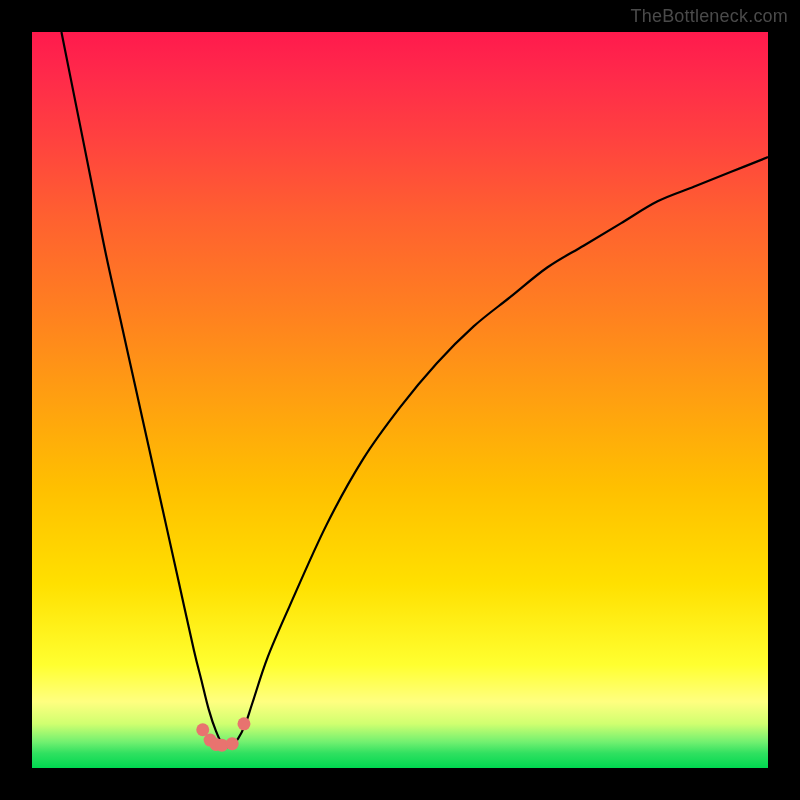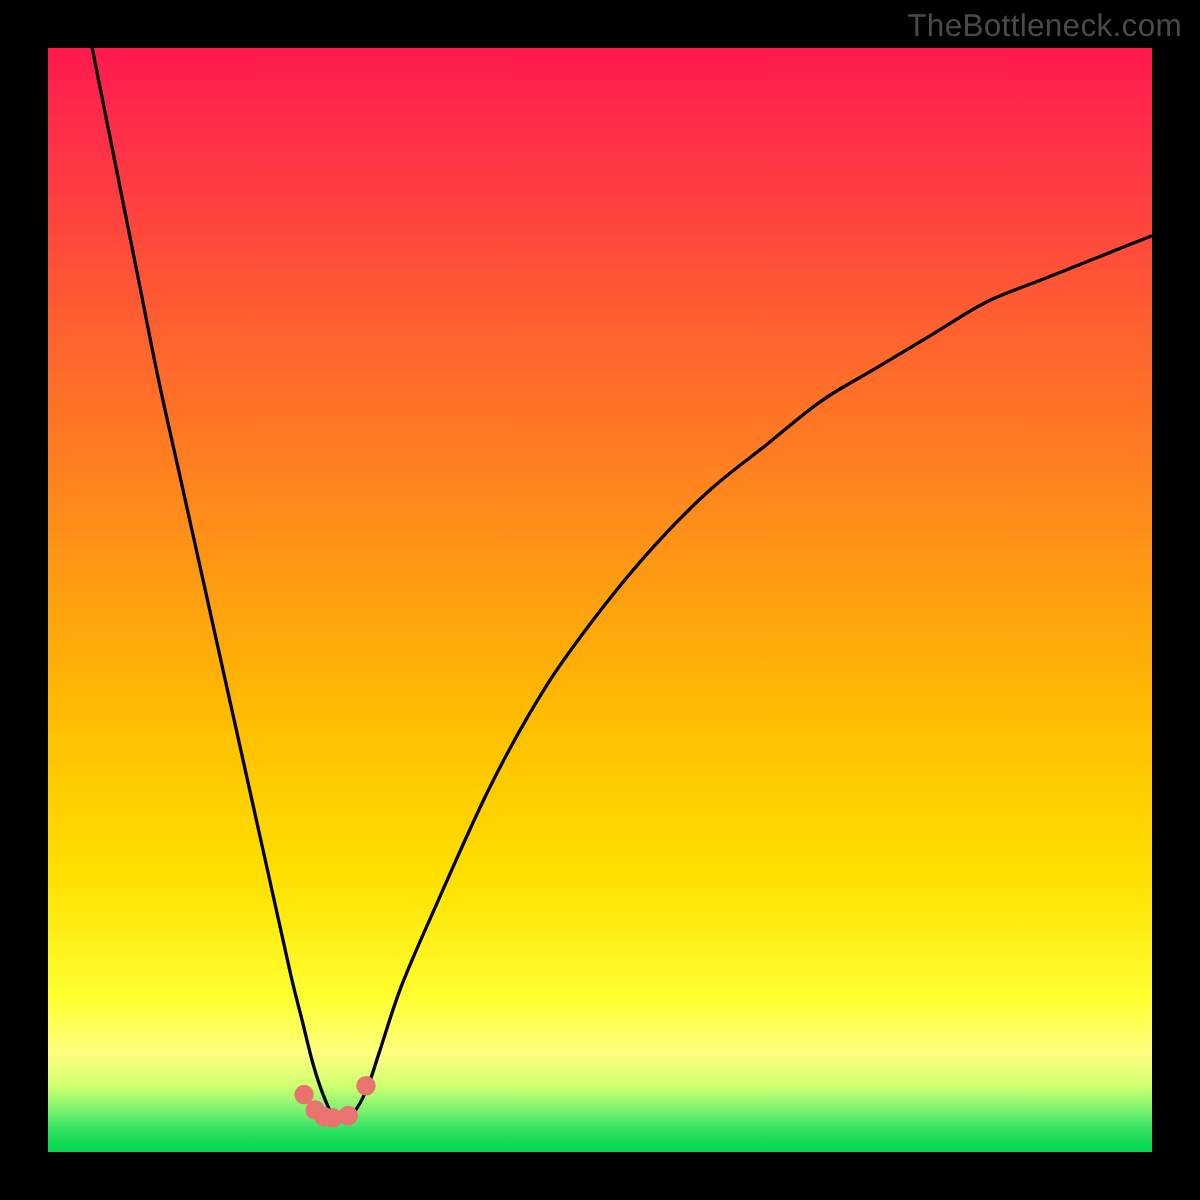--- a/index.html
+++ b/index.html
@@ -19,21 +19,21 @@
       #ffe000 75%,
       #ffff30 86%,
       #ffff80 91%,
       #d0ff70 94%,
       #70f070 96.5%,
       #30e060 98%,
       #00d850 100%);
   }
   .watermark {
     position: absolute; top: 6px; right: 12px; color: #4a4a4a;
-    font-size: 21px; font-weight: 500; letter-spacing: 0.2px;
+    font-size: 18px; font-weight: 500; letter-spacing: 0.2px;
   }
   svg.curve { position: absolute; top: 0; left: 0; width: 100%; height: 100%; }
   .dots circle { fill: #e8736f; }
 </style>
 </head>
 <body>
 
 <div class="outer">
   <div class="watermark">TheBottleneck.com</div>
   <div class="plot-area">

